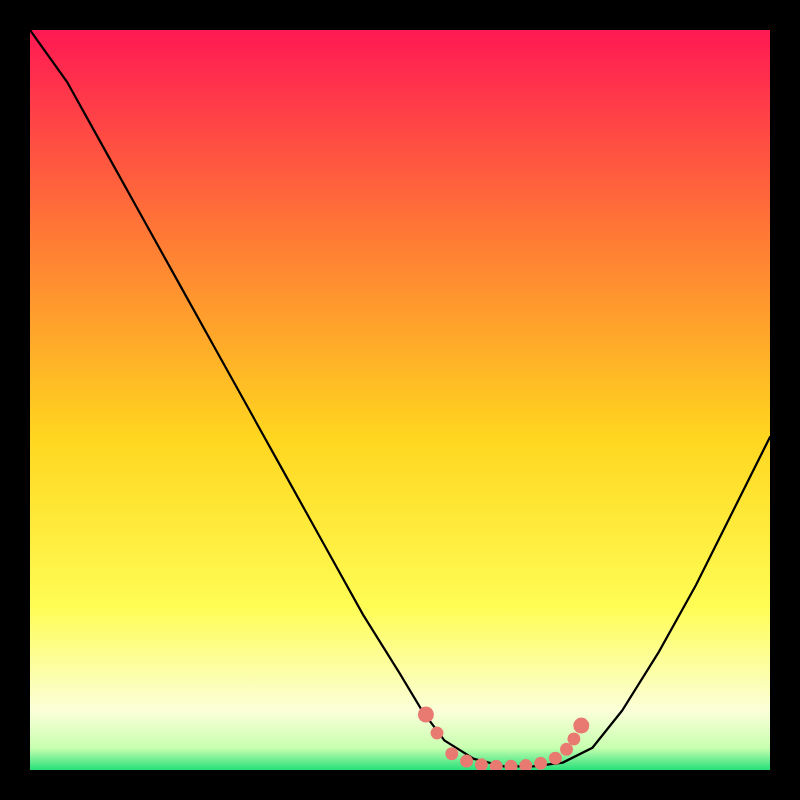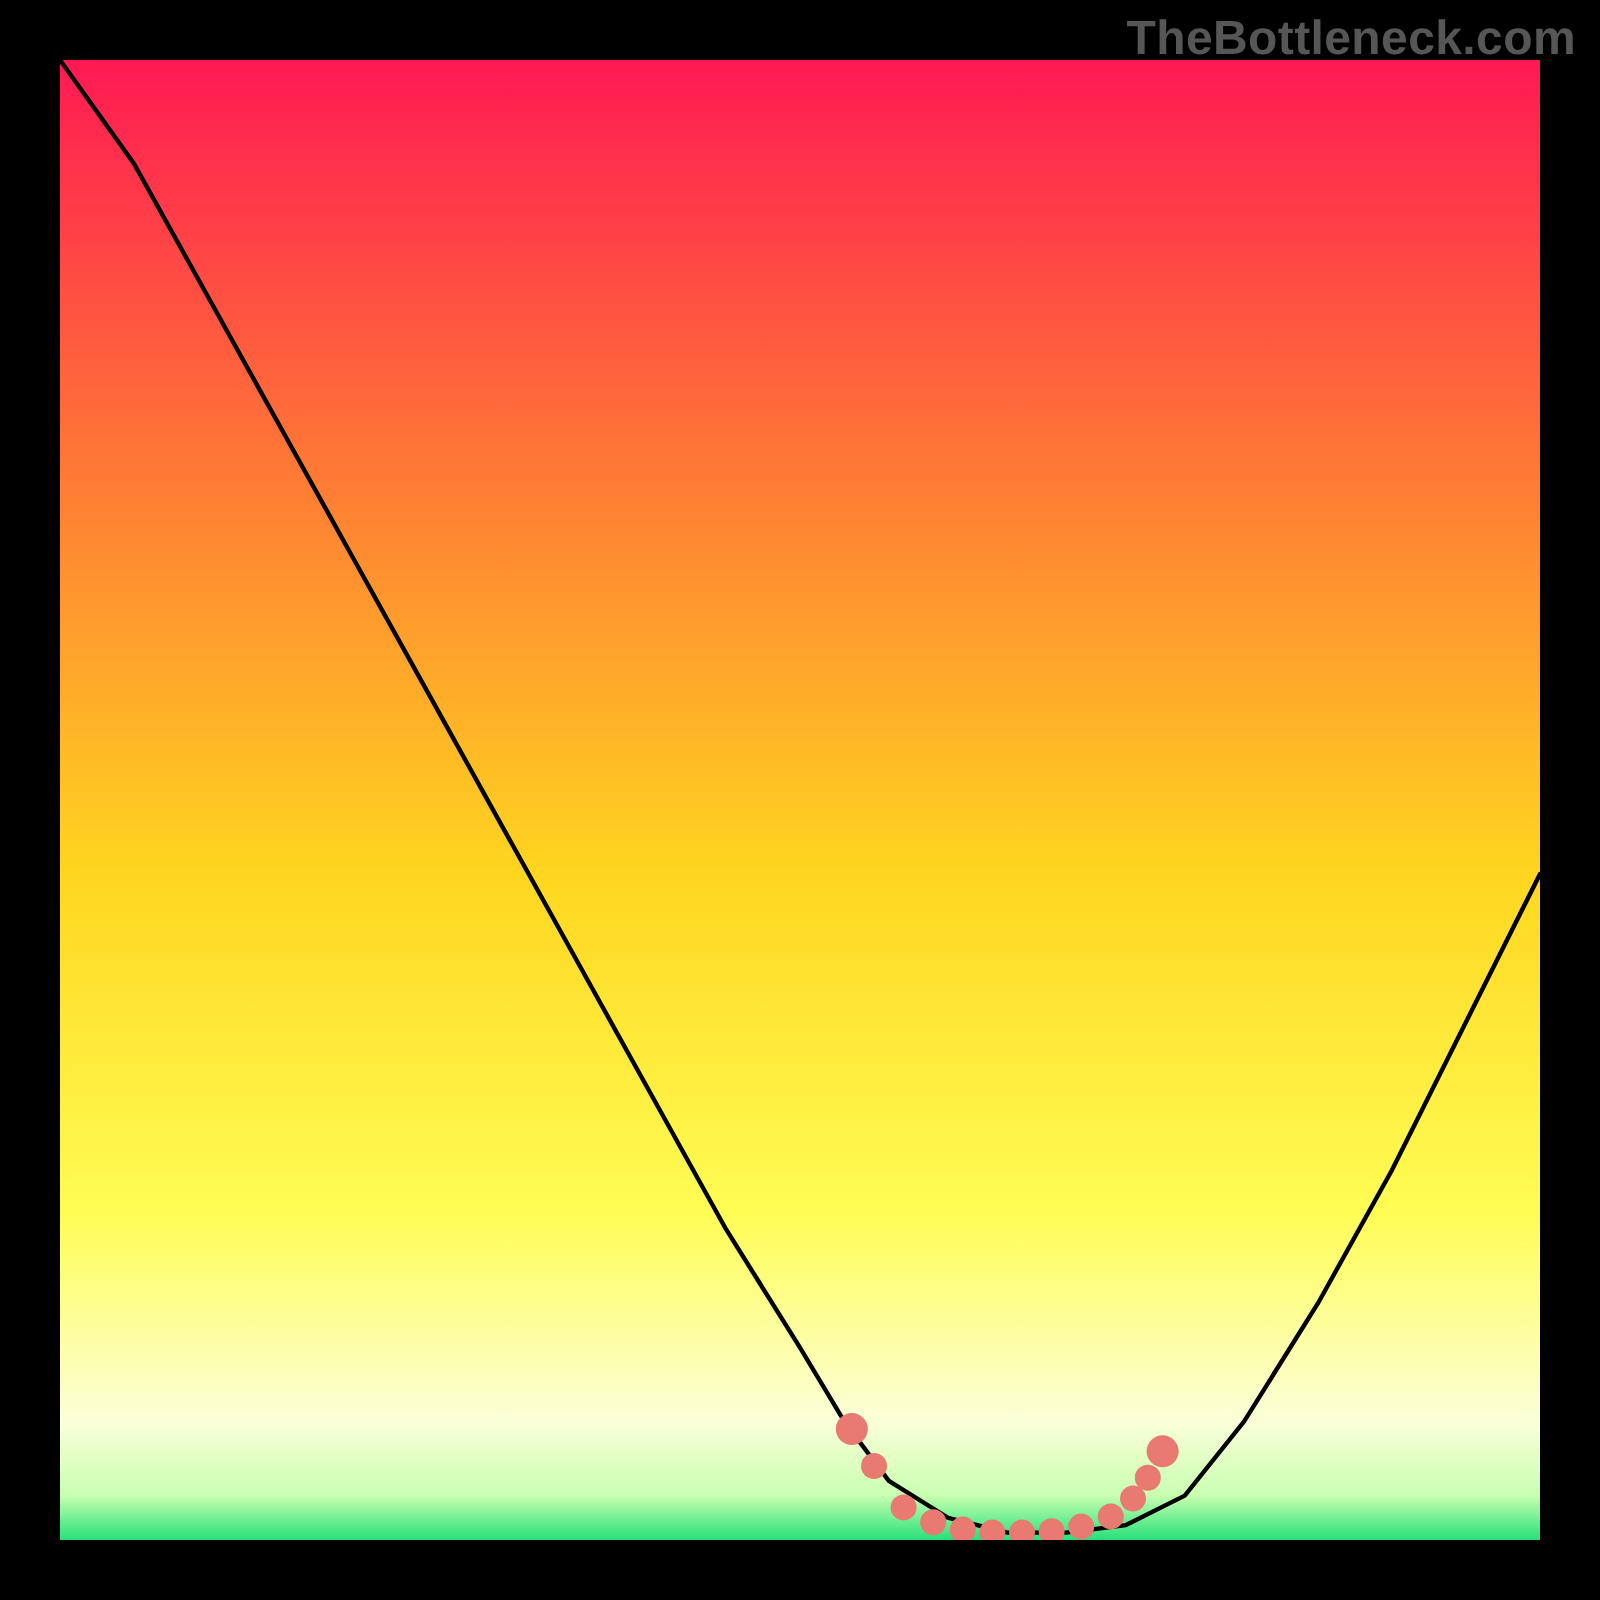--- a/index.html
+++ b/index.html
@@ -27,21 +27,20 @@
     top: 30px;
     width: 740px;
     height: 740px;
   }
   svg { display: block; }
 </style>
 </head>
 <body>
 
 <div class="frame">
-  <div class="watermark">TheBottleneck.com</div>
   <div class="plot">
     <svg id="chart-svg" width="740" height="740" viewBox="0 0 740 740">
       <defs>
         <linearGradient id="bg-grad" x1="0" y1="0" x2="0" y2="1">
           <stop id="g0" offset="0%" stop-color="#ff1953"></stop>
           <stop id="g1" offset="28%" stop-color="#ff7a35"></stop>
           <stop id="g2" offset="55%" stop-color="#ffd61f"></stop>
           <stop id="g3" offset="78%" stop-color="#fffd55"></stop>
           <stop id="g4" offset="92%" stop-color="#fbffd9"></stop>
           <stop id="g5" offset="97%" stop-color="#c8ffb0"></stop>

